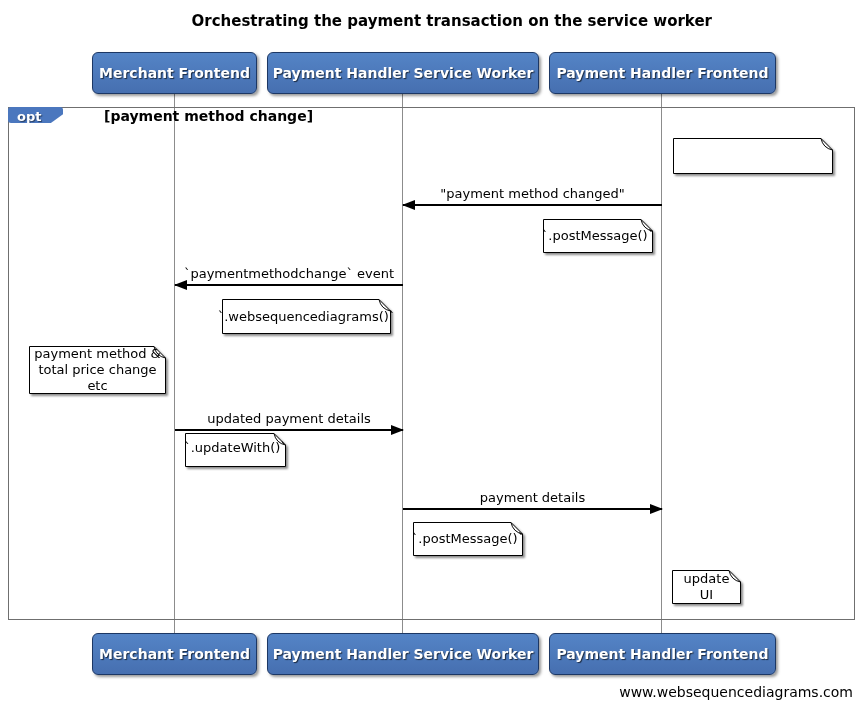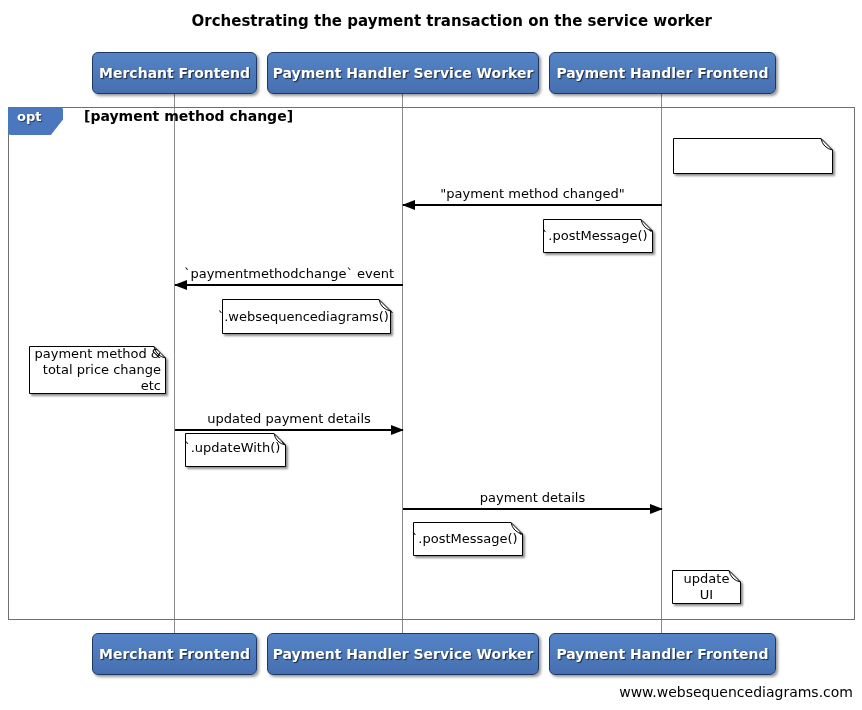--- a/index.html
+++ b/index.html
@@ -10,21 +10,21 @@
            font-size:15px; font-weight:bold; }
 
   .lifeline { position:absolute; width:1px; background:var(--lifeline,#8C8C8C); }
 
   .frame { position:absolute; border:1px solid var(--frame_border,#6F6F6F); background:transparent; }
   .frame-tab { position:absolute; background:var(--operator_fill,#4B77BE);
                color:#fff; font-weight:bold; font-size:13px; line-height:20px;
                padding-left:9px; box-sizing:border-box;
                border-radius:3px; clip-path:polygon(0 0,100% 0,100% 45%,78% 100%,0 100%);
                text-shadow:1px 1px 1px rgba(0,0,0,0.5); }
-  .frame-guard { position:absolute; font-size:14px; font-weight:bold; }
+  .frame-guard { position:absolute; font-size:14px; font-weight:bold;margin-left:20px; }
 
   .actor { position:absolute; height:42px; box-sizing:border-box;
            background:linear-gradient(var(--actor_fill,#5484C6), var(--actor_fill_dark,#466FB0));
            border:1px solid var(--actor_border,#1C3764); border-radius:6px;
            box-shadow:2px 2px 3px rgba(0,0,0,0.4);
            display:flex; align-items:center; justify-content:center;
            color:#fff; font-weight:bold; font-size:14px;
            text-shadow:1px 1px 1px rgba(0,0,0,0.65); }
 
   .msg { position:absolute; height:22px; }
@@ -47,21 +47,21 @@
 
 <div class="canvas">
 
   <div class="title">Orchestrating the payment transaction on the service worker</div>
 
   <div class="lifeline" style="left:174px; top:91px; height:543px;"></div>
   <div class="lifeline" style="left:402px; top:91px; height:543px;"></div>
   <div class="lifeline" style="left:661px; top:91px; height:543px;"></div>
 
   <div class="frame" style="left:8px; top:107px; width:845px; height:511px;"></div>
-  <div class="frame-tab" style="left:8px; top:107px; width:55px; height:28px;">opt</div>
+  <div class="frame-tab" style="left:8px; top:107px; width:55px; height:16px;">opt</div>
   <div class="frame-guard" style="left:84px; top:108px;">[payment method change]</div>
 
   <div class="actor" style="left:92px; top:52px; width:165px;">Merchant Frontend</div>
   <div class="actor" style="left:267px; top:52px; width:272px;">Payment Handler Service Worker</div>
   <div class="actor" style="left:549px; top:52px; width:227px;">Payment Handler Frontend</div>
 
   <div class="msg" style="left:403px; top:184px; width:259px;">
     <div class="msg-label">"payment method changed"</div>
     <div class="msg-line"></div>
     <div class="head head-left"></div>
@@ -103,21 +103,21 @@
         <polygon points="0.5,0.5 157,0.5 168.5,12 168.5,34.5 0.5,34.5" fill="#FFFFFF" stroke="#000"></polygon>
         <path d="M 157,0.5 Q 159,10 168.5,12" fill="none" stroke="#000"></path>
       </svg>
     <div class="note-text">`.websequencediagrams()`</div>
   </div>
   <div class="note" style="left:29px; top:346px; width:137px; height:48px;">
       <svg class="note-bg" width="137" height="48">
         <polygon points="0.5,0.5 125,0.5 136.5,12 136.5,47.5 0.5,47.5" fill="#FFFFFF" stroke="#000"></polygon>
         <path d="M 125,0.5 Q 127,10 136.5,12" fill="none" stroke="#000"></path>
       </svg>
-    <div class="note-text" style="text-align:right;">payment method &amp;
+    <div class="note-text" style="text-align:center;">payment method &amp;
 total price change etc</div>
   </div>
   <div class="note" style="left:185px; top:433px; width:101px; height:30px;">
       <svg class="note-bg" width="101" height="34">
         <polygon points="0.5,0.5 89,0.5 100.5,12 100.5,33.5 0.5,33.5" fill="#FFFFFF" stroke="#000"></polygon>
         <path d="M 89,0.5 Q 91,10 100.5,12" fill="none" stroke="#000"></path>
       </svg>
     <div class="note-text">`.updateWith()`</div>
   </div>
   <div class="note" style="left:413px; top:522px; width:110px; height:34px;">

